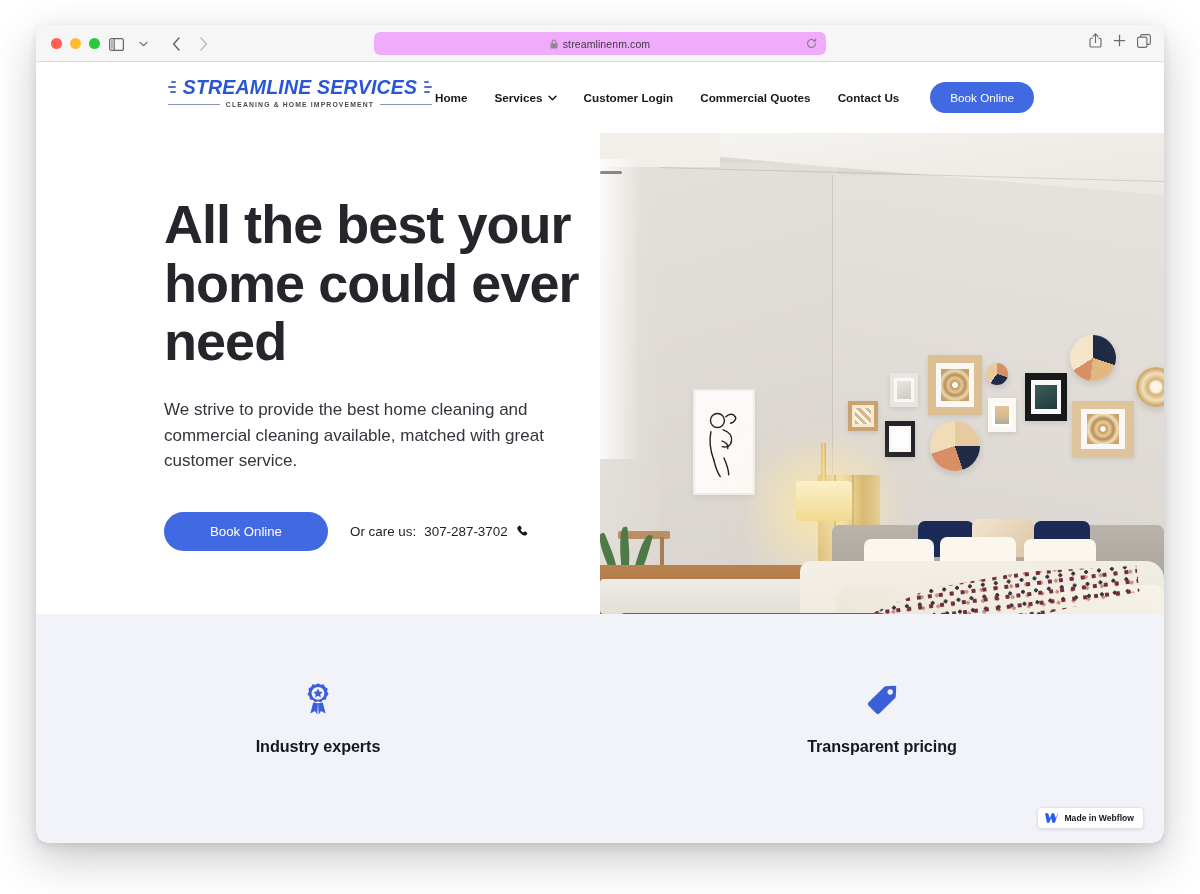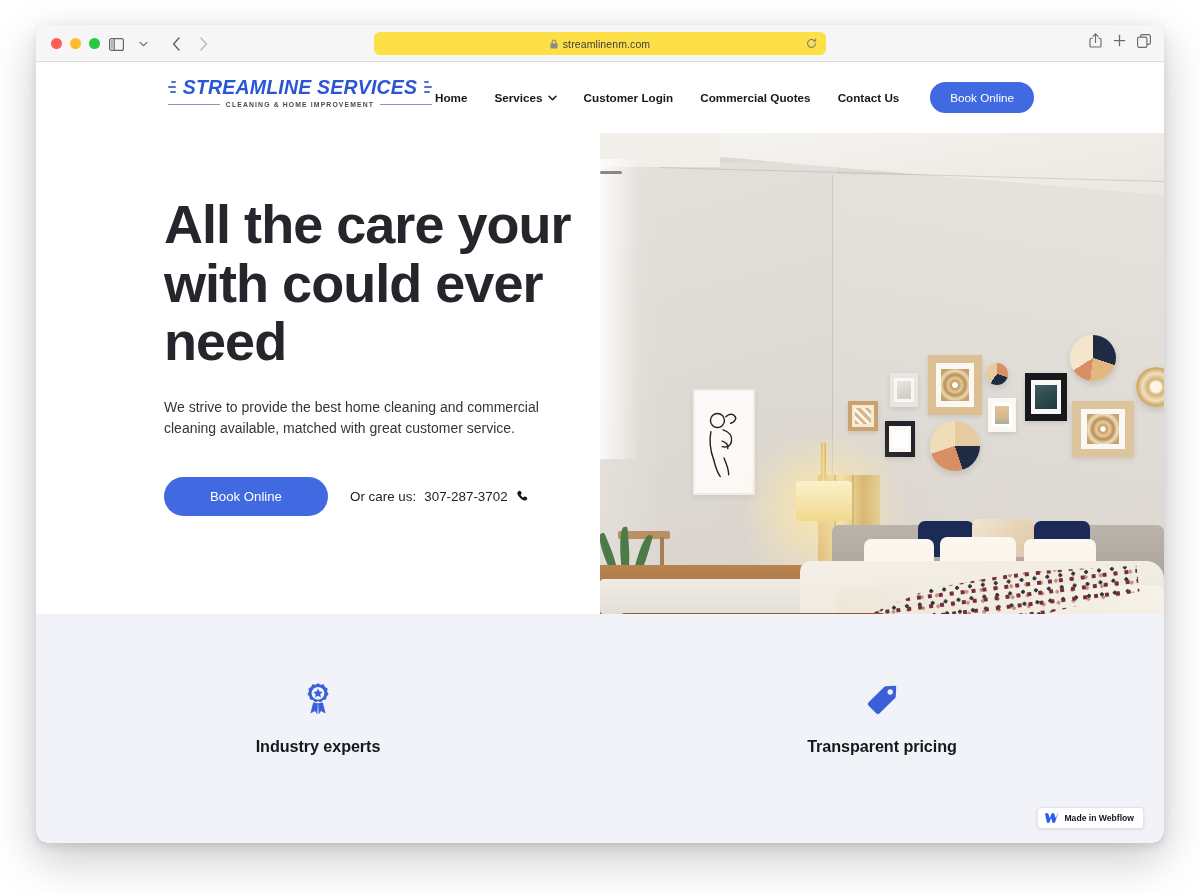--- a/index.html
+++ b/index.html
@@ -48,21 +48,21 @@
   .chrome-btn {
     width: 24px; height: 22px;
     display: flex; align-items: center; justify-content: center;
     color: #666; border-radius: 4px;
   }
   .chrome-btn.dim { color: #bcbcbc; }
 
   #url-bar {
     position: absolute; left: 338px; top: 7px;
     width: 452px; height: 23px;
-    background: #fde047;
+    background: #f0abfc;
     border-radius: 6px;
     display: flex; align-items: center; justify-content: center;
     gap: 5px;
   }
   #url-text {
     font-size: 10.5px; color: #3c3c3c;
     letter-spacing: 0.01em;
   }
   #reload-icon {
     position: absolute; right: 9px; top: 50%;
@@ -153,21 +153,21 @@
   #hero-copy {
     position: absolute; left: 128px; top: 62px;
     width: 430px;
   }
   #hero-title {
     font-size: 54px; font-weight: 700; line-height: 1.085;
     color: #24262b; letter-spacing: -0.018em;
   }
   #hero-sub {
     margin-top: 26px;
-    font-size: 14px; line-height: 1.52; color: #32353c;
+    font-size: 17px; line-height: 1.52; color: #32353c;
     max-width: 400px;
   }
   #hero-actions {
     margin-top: 38px;
     display: flex; align-items: center; gap: 22px;
   }
   #book-online-hero {
     background: #4169e1; color: #fff;
     font-size: 13.2px; font-weight: 500;
     width: 164px; height: 39px;
@@ -441,21 +441,21 @@
         <span class="nav-link">
           <span>Contact Us</span>
         </span>
         <span id="book-online-nav">Book Online</span>
       </nav>
     </div>
 
     <div id="hero">
 
       <div id="hero-copy">
-        <h1 id="hero-title">All the care your with could ever need</h1>
+        <h1 id="hero-title">All the best your home could ever need</h1>
         <p id="hero-sub">We strive to provide the best home cleaning and commercial cleaning available, matched with great customer service.</p>
         <div id="hero-actions">
           <span id="book-online-hero">Book Online</span>
           <span id="phone-cta">
             <span>Or care us: </span>
               <span>307-287-3702</span>
             <span style="display:flex">
               <svg width="13" height="13" viewBox="0 0 14 14" fill="#16181d">
                 <path d="M3.1 1.1c.5-.5 1.2-.4 1.6.1l1.2 1.6c.3.4.3 1-.1 1.4l-.7.7c-.2.2-.2.4-.1.6.5 1 1.5 2 2.5 2.5.2.1.4.1.6-.1l.7-.7c.4-.4 1-.4 1.4-.1l1.6 1.2c.5.4.6 1.1.1 1.6l-.8.8c-.7.7-1.7.9-2.6.5-1.4-.6-2.8-1.5-4-2.7S2.2 5.9 1.6 4.5c-.4-.9-.2-1.9.5-2.6l1-.8z"></path>
               </svg>

